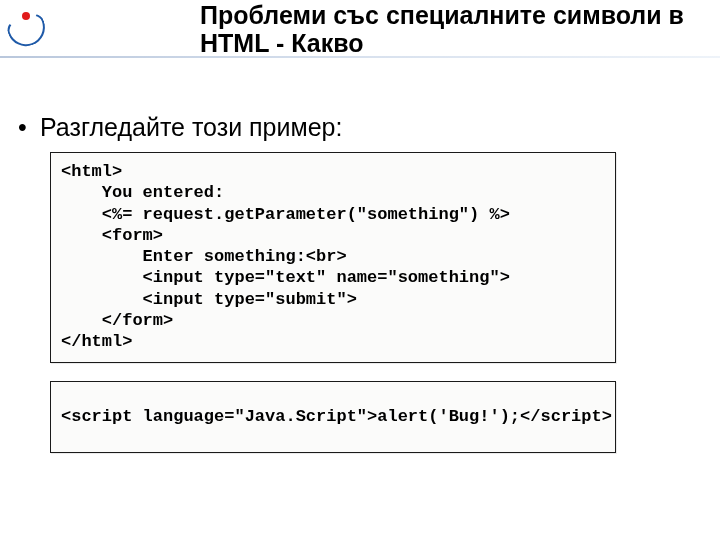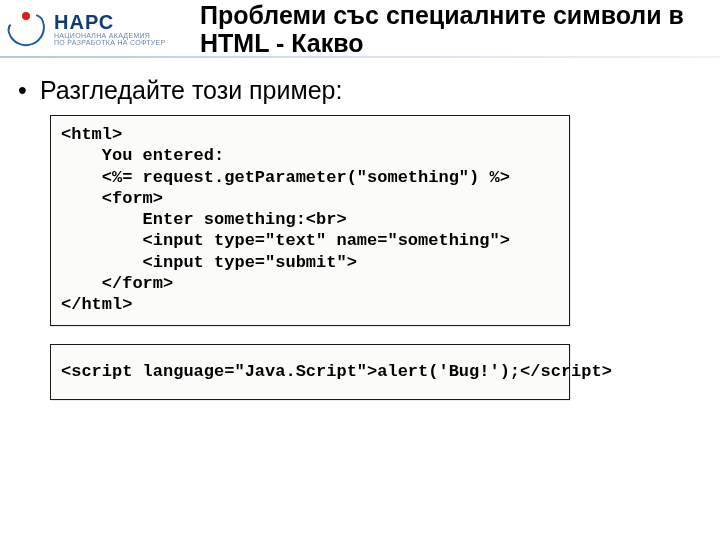--- a/index.html
+++ b/index.html
@@ -67,68 +67,64 @@
     font-size: 25px;
     font-weight: bold;
     color: #000;
     line-height: 1.1;
   }
   .content {
     padding: 18px 10px 0 10px;
   }
   ul.bullets {
     list-style: none;
+    margin-top: 37px;
   }
   ul.bullets > li {
     position: relative;
     padding-left: 30px;
     font-size: 25px;
     color: #000;
     margin-bottom: 10px;
   }
   ul.bullets > li::before {
     content: "•";
     position: absolute;
     left: 8px;
     top: 0;
     font-size: 25px;
     color: #000;
   }
   .code-box {
     margin: 8px 0 18px 40px;
-    width: 520px;
+    width: 566px;
     border: 1px solid #1a1a1a;
     background: #fbfbfa;
     padding: 8px 10px 10px 10px;
     font-family: "Courier New", Courier, monospace;
     font-size: 17px;
     font-weight: bold;
     line-height: 1.25;
     white-space: pre;
     color: #000;
     box-shadow: 1px 1px 0 rgba(0,0,0,0.08);
   }
   .code-box.small {
-    padding: 16px 10px;
+    padding: 24px 10px;
     margin-top: 6px;
   }
 </style>
 </head>
 <body>
 
 <div class="header">
   <div class="logo-area">
     <div class="logo-mark">
       <div class="swoosh1"></div>
       <div class="swoosh-dot"></div>
-    </div>
-    <div class="logo-text">
-      <span class="logo-name">НАРС</span>
-      <span class="logo-sub">НАЦИОНАЛНА АКАДЕМИЯ</span>
-      <span class="logo-sub">ПО РАЗРАБОТКА НА СОФТУЕР</span>
     </div>
   </div>
   <div class="title-area">
     <div class="title">Проблеми със специалните символи в HTML - Какво</div>
   </div>
   <div class="header-underline"></div>
 </div>
 
 <div class="content">
   <ul class="bullets">

